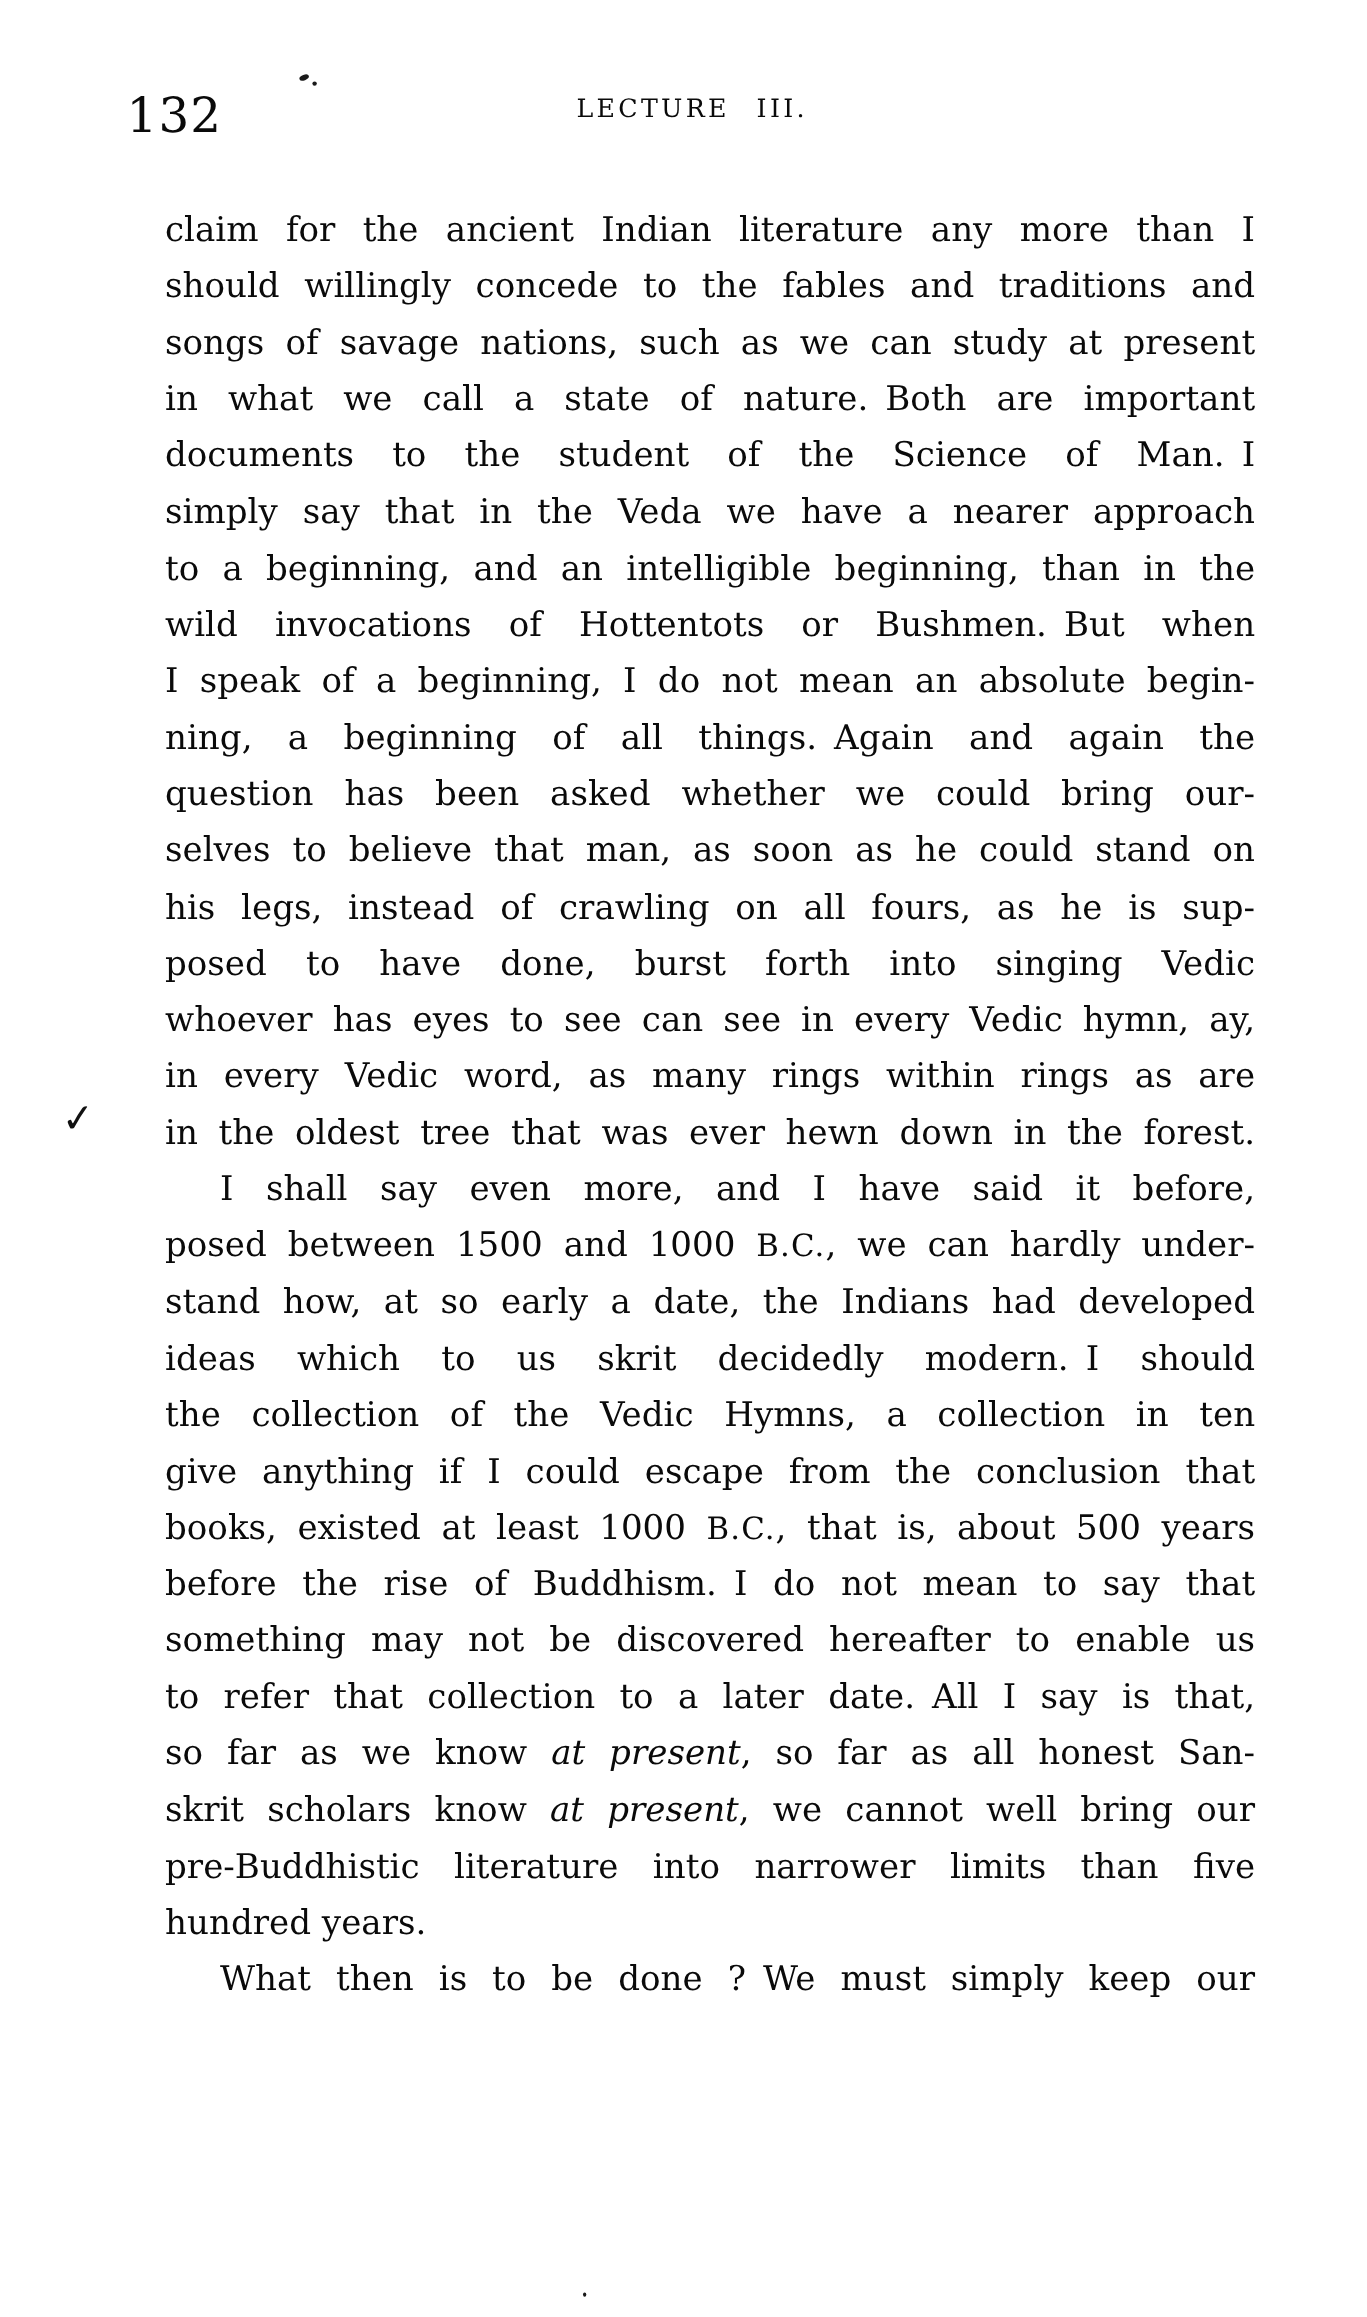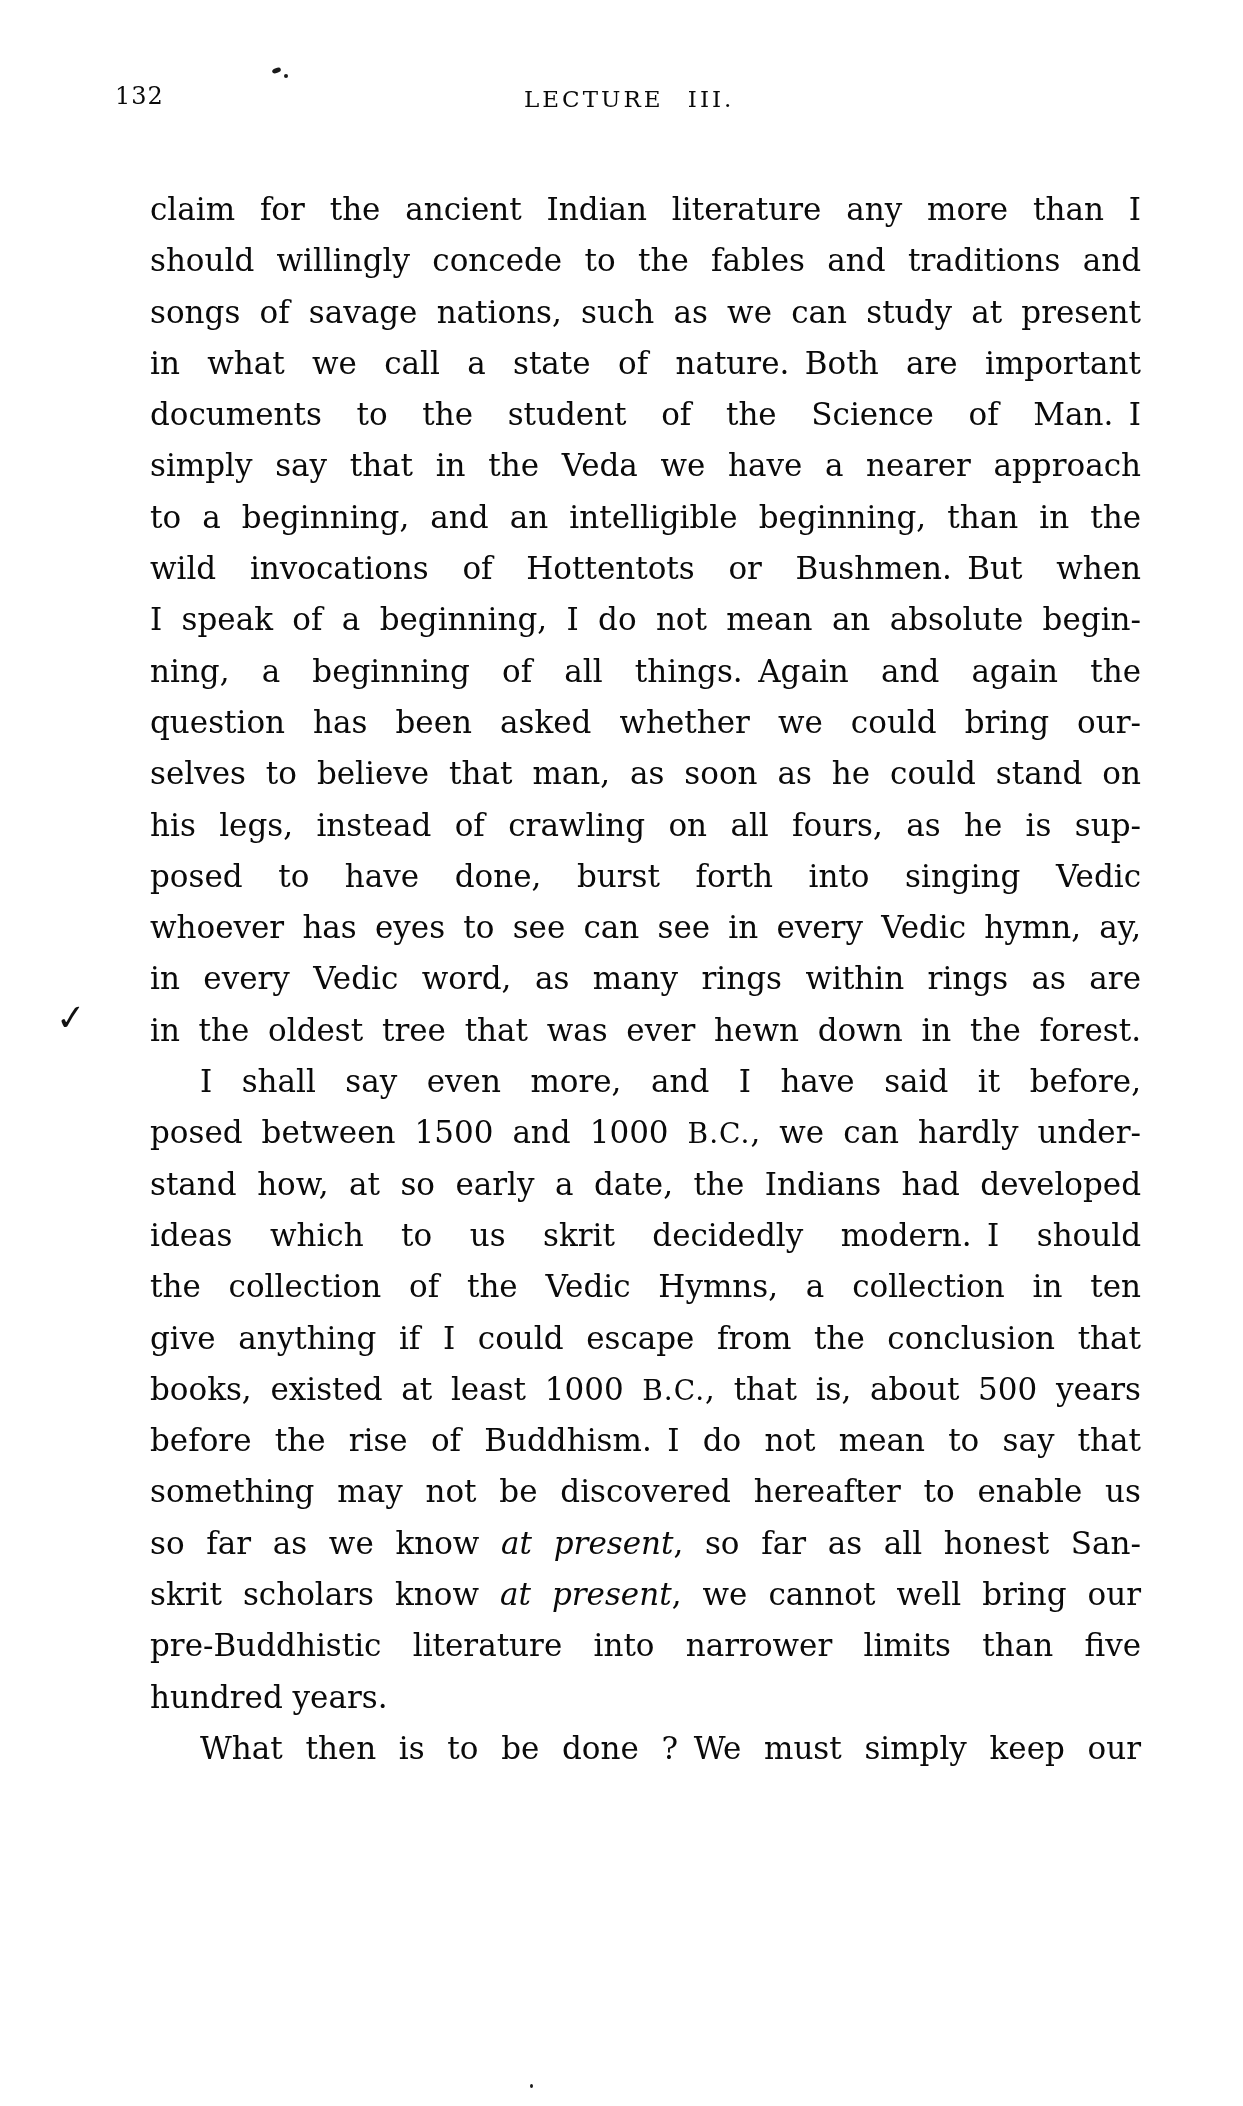--- a/index.html
+++ b/index.html
@@ -13,21 +13,21 @@
     height: 2106px;
     background: #ffffff;
     overflow: hidden;
     font-family: "DejaVu Serif", "Liberation Serif", serif;
     color: #0a0a0a;
   }
   .page-number {
     position: absolute;
     left: 115px;
     top: 84px;
-    font-size: 24px;
+    font-size: 44px;
     line-height: 1;
     letter-spacing: 1px;
   }
   .running-title {
     position: absolute;
     left: 524px;
     top: 88px;
     font-size: 23px;
     line-height: 1;
     letter-spacing: 3px;
@@ -103,20 +103,21 @@
       <div class="line"><span>in the oldest tree that was ever hewn down in the forest.</span></div>
       <div class="line indent"><span>I shall say even more, and I have said it before,</span></div>
       <div class="line"><span>posed between 1500 and 1000 </span><span class="sc">B.C.</span><span>, we can hardly under-</span></div>
       <div class="line"><span>stand how, at so early a date, the Indians had developed</span></div>
       <div class="line"><span>ideas which to us skrit decidedly modern. I should</span></div>
       <div class="line"><span>the collection of the Vedic Hymns, a collection in ten</span></div>
       <div class="line"><span>give anything if I could escape from the conclusion that</span></div>
       <div class="line"><span>books, existed at least 1000 </span><span class="sc">B.C.</span><span>, that is, about 500 years</span></div>
       <div class="line"><span>before the rise of Buddhism. I do not mean to say that</span></div>
       <div class="line"><span>something may not be discovered hereafter to enable us</span></div>
+      <div class="line"><span>to refer that collection to a later date. All I say is that,</span></div>
       <div class="line"><span>so far as we know </span><span class="it">at present</span><span>, so far as all honest San-</span></div>
       <div class="line"><span>skrit scholars know </span><span class="it">at present</span><span>, we cannot well bring our</span></div>
       <div class="line"><span>pre-Buddhistic literature into narrower limits than five</span></div>
       <div class="line no-stretch"><span>hundred years.</span></div>
       <div class="line indent"><span>What then is to be done ? We must simply keep our</span></div>
     </div>
 
   <div class="speck speck-bottom"></div>
 </div>
 

